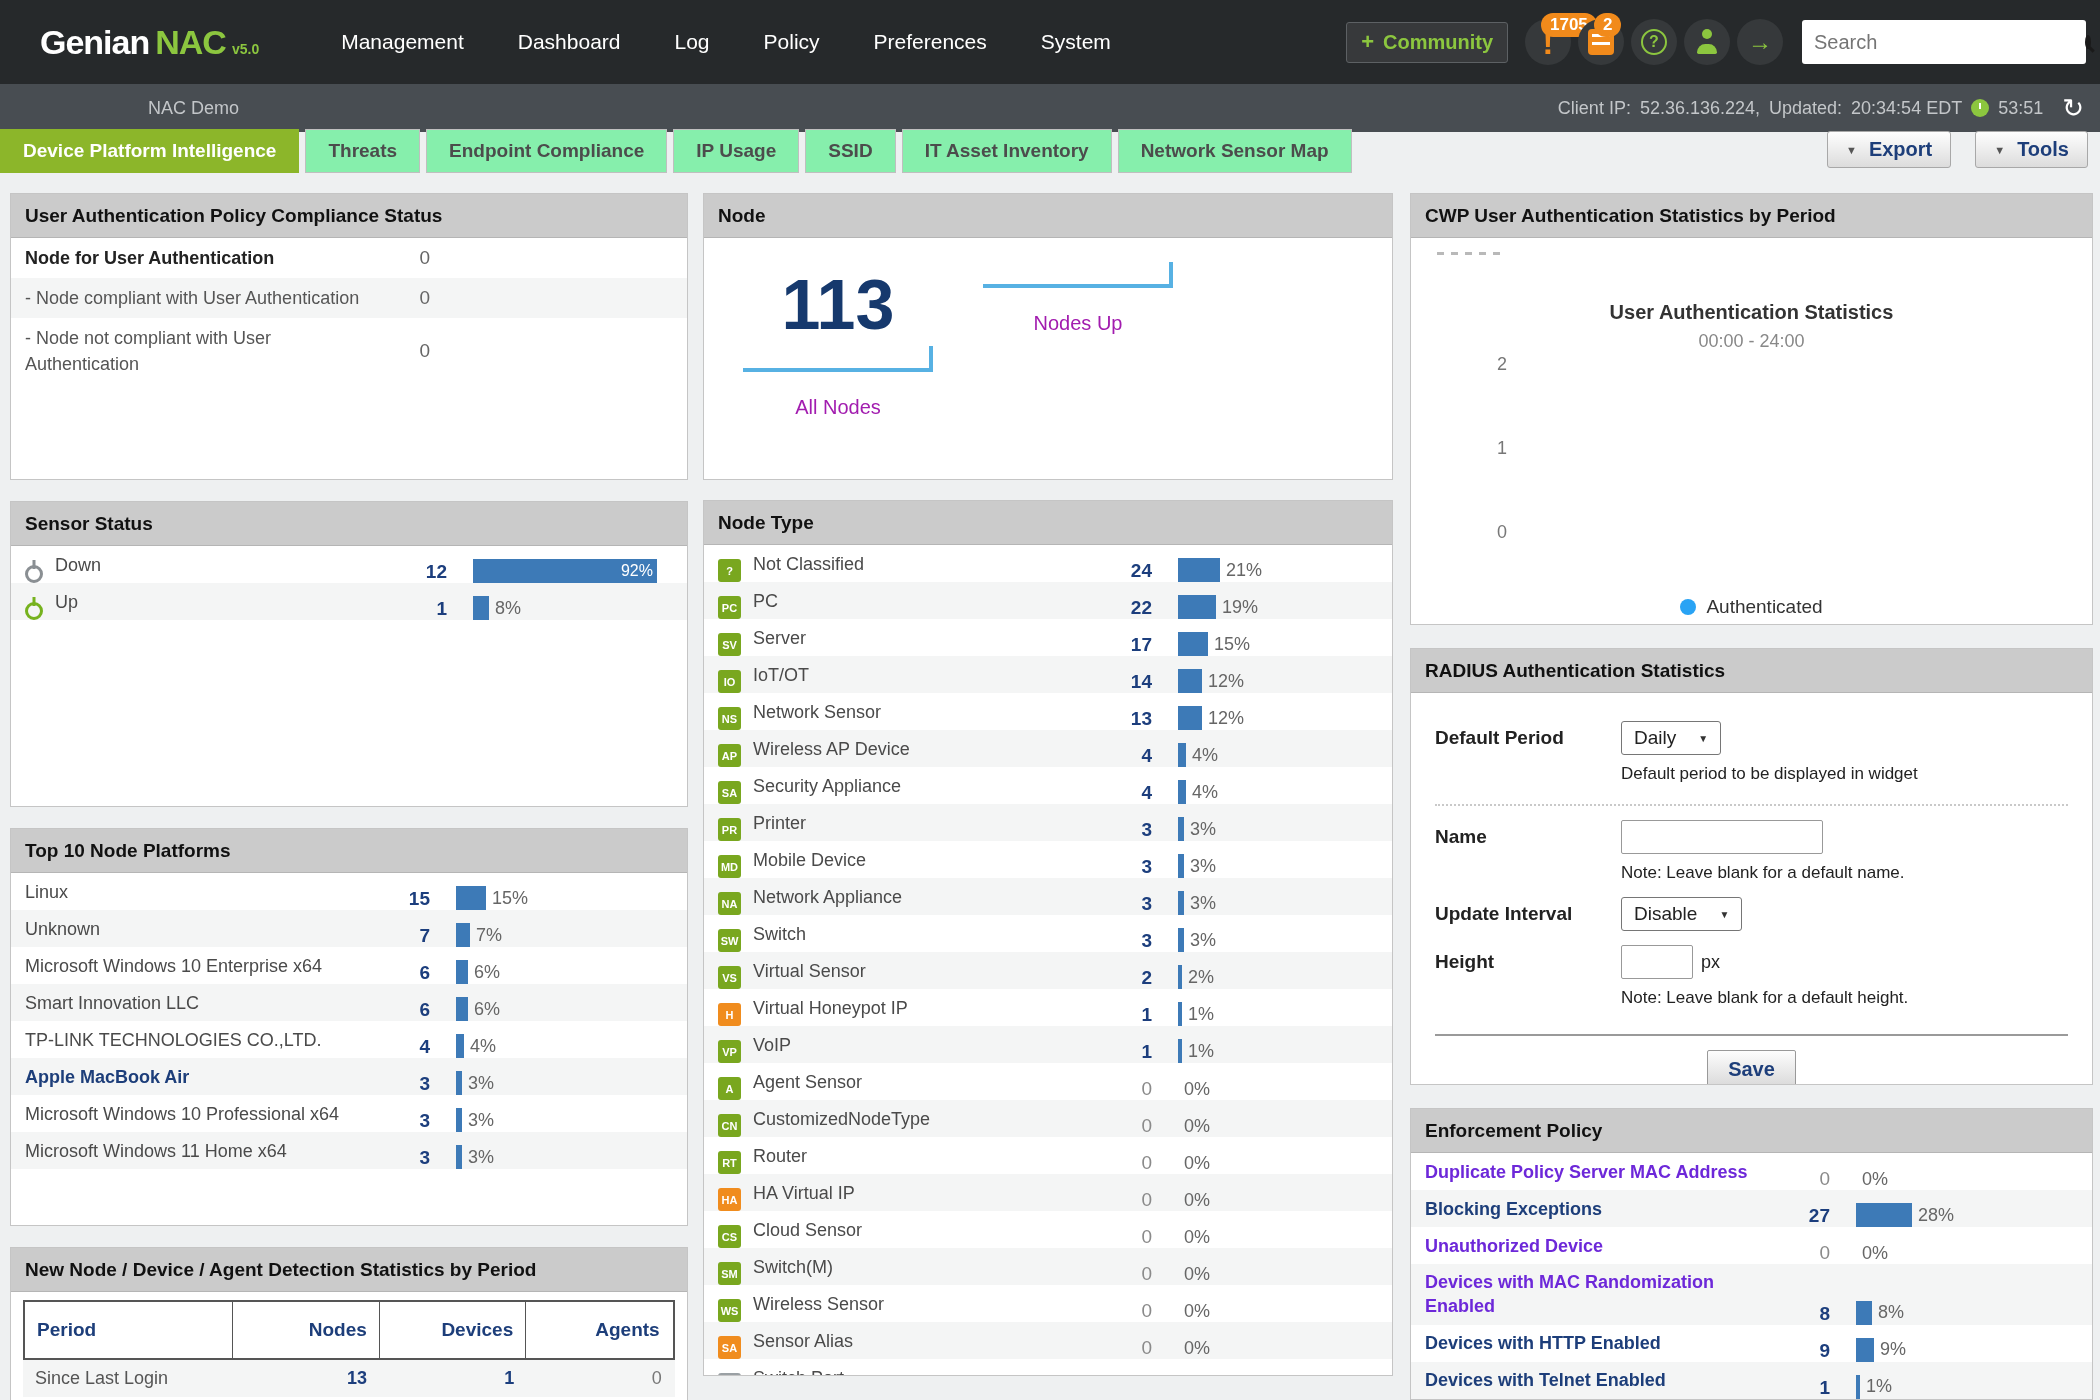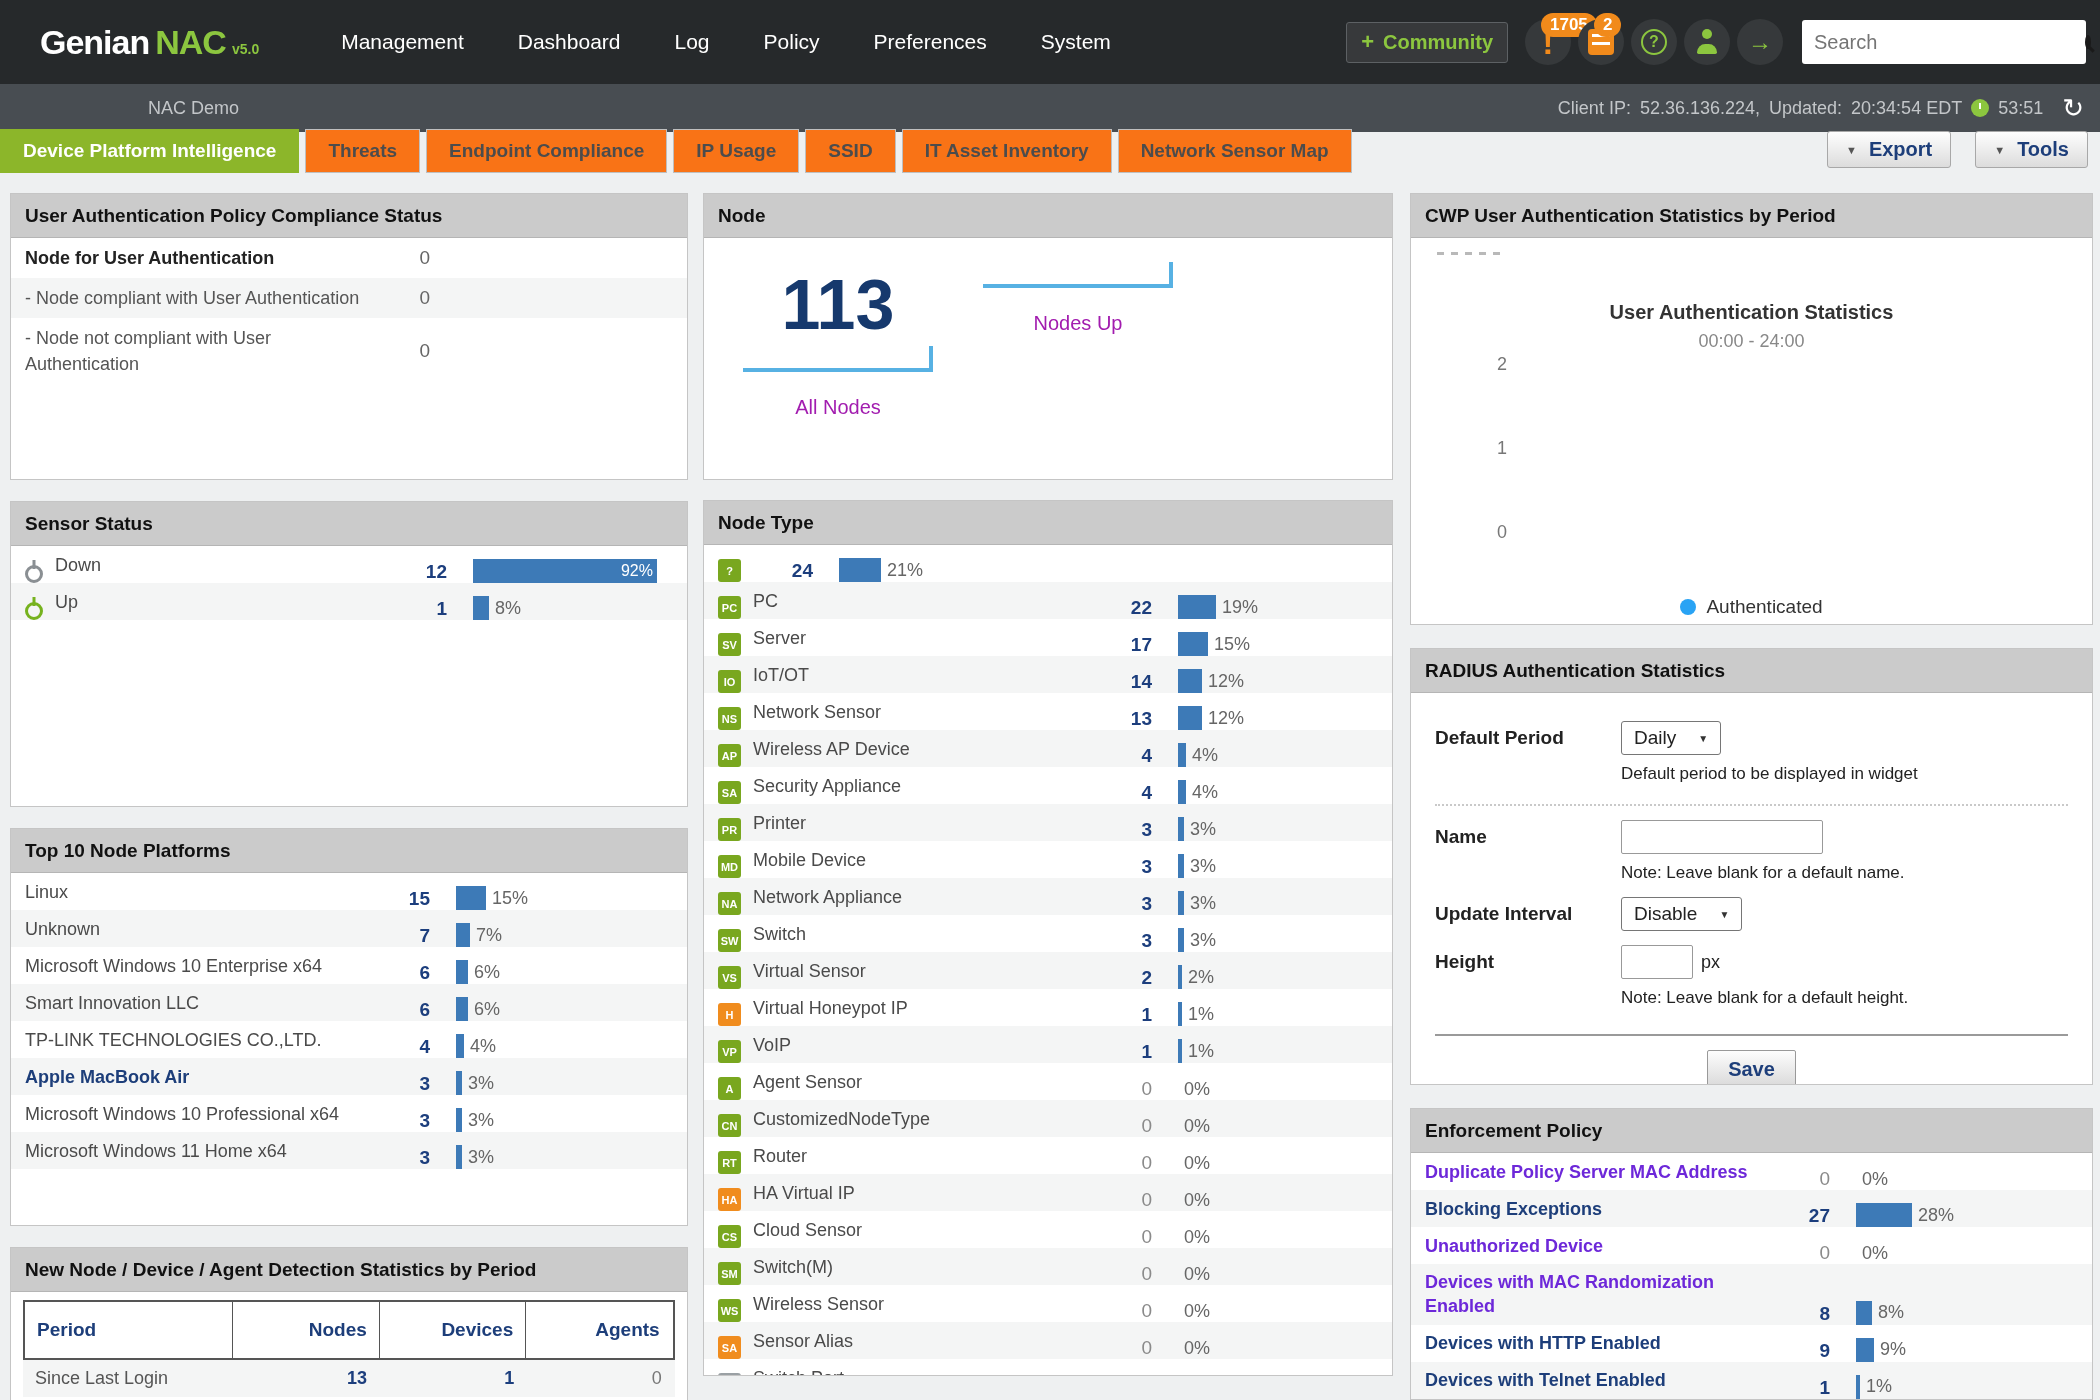--- a/index.html
+++ b/index.html
@@ -47,21 +47,21 @@
   
   .statusbar { height:48px; background:#484d52; display:flex; align-items:center; color:#c3c6c9; font-size:18px; }
   .statusbar .site { margin-left:148px; }
   .statusbar .right { margin-left:auto; display:flex; align-items:center; gap:9px; margin-right:16px; }
   .clock { width:18px; height:18px; background:#8cc63f; border-radius:50%; position:relative; }
   .clock::after { content:""; position:absolute; top:4px; left:8px; width:2px; height:6px; background:#fff; }
   .refresh { color:#fff; font-size:26px; margin-left:10px; cursor:pointer; }
 
   
   .tabbar { position:absolute; top:129px; left:0; right:0; height:44px; display:flex; gap:6px; }
-  .tab { background:#f97316; border:1px solid #bfbfbf; color:#4c4c4c; font-weight:bold; font-size:19px;
+  .tab { background:#86efac; border:1px solid #bfbfbf; color:#4c4c4c; font-weight:bold; font-size:19px;
          display:flex; align-items:center; padding:0 22px; cursor:pointer; white-space:nowrap; }
   .tab.active { background:#8cb62a; border-color:#8cb62a; color:#fff; }
   .topbtns { position:absolute; right:12px; top:131px; display:flex; gap:24px; }
   .gbtn { height:37px; display:flex; align-items:center; gap:12px; padding:0 18px; border:1px solid #a8a8a8;
           border-radius:3px; background:linear-gradient(#fefefe,#dcdcdc); cursor:pointer; }
   .gbtn .caret { color:#555; font-size:11px; }
   .gbtn .blabel { color:#1d3e7a; font-weight:bold; font-size:20px; }
 
   
   .content { position:absolute; top:193px; left:0; right:0; bottom:0; }
@@ -394,20 +394,21 @@
             <div class="mlabel">Nodes Up</div>
           </div>
         </div>
     </section>
 
     <section class="widget" style="height:876px">
       <header class="whead">Node Type</header>
       <div class="wbody">
           <div class="srow">
             <span class="tileicon green">?</span>
+            <span class="lab">Not Classified</span>
             <span class="cnt">24</span>
             <span class="barzone">
               <span class="bar" style="width: 42px;"></span>
               <span class="pct">21%</span>
             </span>
           </div>
           <div class="srow">
             <span class="tileicon green">PC</span>
             <span class="lab">PC</span>
             <span class="cnt">22</span>

